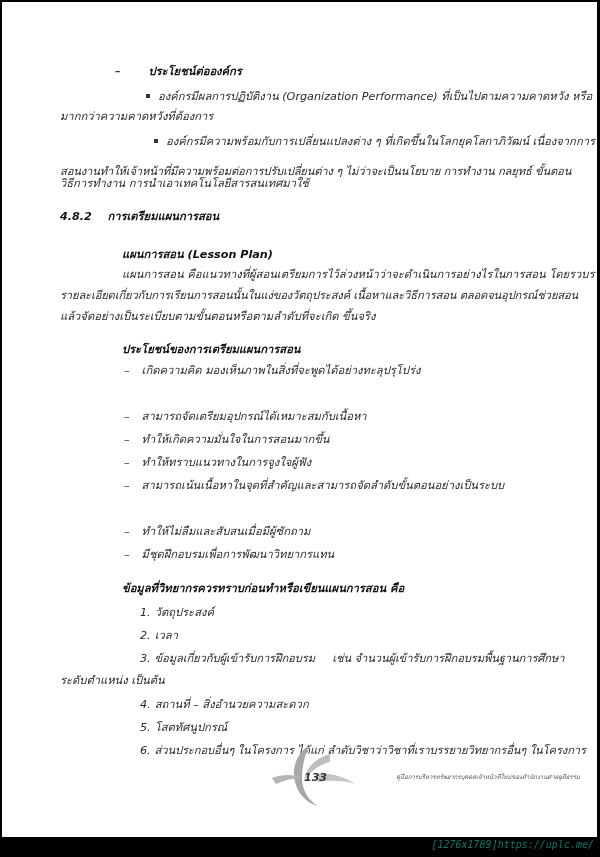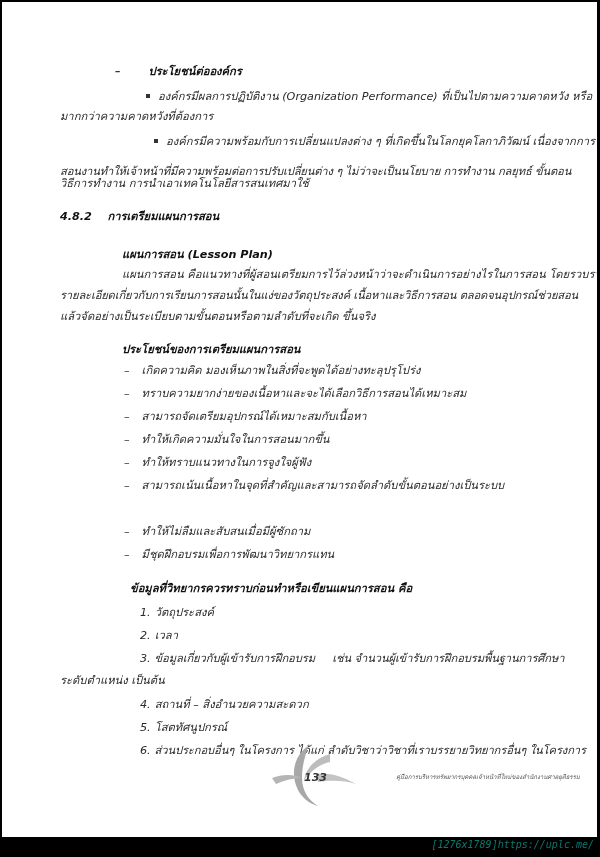--- a/index.html
+++ b/index.html
@@ -127,43 +127,40 @@
   <div class="line bold" style="left:120px; top:246px;text-align:right;">แผนการสอน  (Lesson Plan)</div>
   <div class="line" style="left:120px; top:266px;">แผนการสอน คือแนวทางที่ผู้สอนเตรียมการไว้ล่วงหน้าว่าจะดำเนินการอย่างไรในการสอน โดยรวบรวม</div>
   <div class="line" style="left:58px; top:287px; letter-spacing:-0.15px;">รายละเอียดเกี่ยวกับการเรียนการสอนนั้นในแง่ของวัตถุประสงค์ เนื้อหาและวิธีการสอน ตลอดจนอุปกรณ์ช่วยสอน</div>
   <div class="line" style="left:58px; top:308px;">แล้วจัดอย่างเป็นระเบียบตามขั้นตอนหรือตามลำดับที่จะเกิด ขึ้นจริง</div>
 
   <div class="line bold" style="left:120px; top:341px;">ประโยชน์ของการเตรียมแผนการสอน</div>
 
   <div class="line" style="left:122px; top:362px;">
     <span class="dash">–</span>&nbsp;<span>เกิดความคิด มองเห็นภาพในสิ่งที่จะพูดได้อย่างทะลุปรุโปร่ง</span>
   </div>
-  <div class="line" style="left:122px; top:385px;">
-    <span class="dash">–</span>&nbsp;<span>ทราบความยากง่ายของเนื้อหาและจะได้เลือกวิธีการสอนได้เหมาะสม</span>
-  </div>
   <div class="line" style="left:122px; top:408px;">
     <span class="dash">–</span>&nbsp;<span>สามารถจัดเตรียมอุปกรณ์ได้เหมาะสมกับเนื้อหา</span>
   </div>
   <div class="line" style="left:122px; top:431px;">
     <span class="dash">–</span>&nbsp;<span>ทำให้เกิดความมั่นใจในการสอนมากขึ้น</span>
   </div>
   <div class="line" style="left:122px; top:454px;">
     <span class="dash">–</span>&nbsp;<span>ทำให้ทราบแนวทางในการจูงใจผู้ฟัง</span>
   </div>
   <div class="line" style="left:122px; top:477px;">
     <span class="dash">–</span>&nbsp;<span>สามารถเน้นเนื้อหาในจุดที่สำคัญและสามารถจัดลำดับขั้นตอนอย่างเป็นระบบ</span>
   </div>
   <div class="line" style="left:122px; top:523px;">
     <span class="dash">–</span>&nbsp;<span>ทำให้ไม่ลืมและสับสนเมื่อมีผู้ซักถาม</span>
   </div>
   <div class="line" style="left:122px; top:546px;">
     <span class="dash">–</span>&nbsp;<span>มีชุดฝึกอบรมเพื่อการพัฒนาวิทยากรแทน</span>
   </div>
 
-  <div class="line bold" style="left:128px; top:580px;">ข้อมูลที่วิทยากรควรทราบก่อนทำหรือเขียนแผนการสอน คือ</div>
+  <div class="line bold" style="left:120px; top:580px;">ข้อมูลที่วิทยากรควรทราบก่อนทำหรือเขียนแผนการสอน คือ</div>
 
   <div class="line" style="left:138px; top:604px;">
     <span class="num">1.</span><span>วัตถุประสงค์</span>
   </div>
   <div class="line" style="left:138px; top:627px;">
     <span class="num">2.</span><span>เวลา</span>
   </div>
   <div class="line" style="left:138px; top:650px; letter-spacing:-0.1px;text-align:center;">
     <span class="num">3.</span><span style="white-space:pre;">ข้อมูลเกี่ยวกับผู้เข้ารับการฝึกอบรม     เช่น จำนวนผู้เข้ารับการฝึกอบรมพื้นฐานการศึกษา</span>
   </div>

